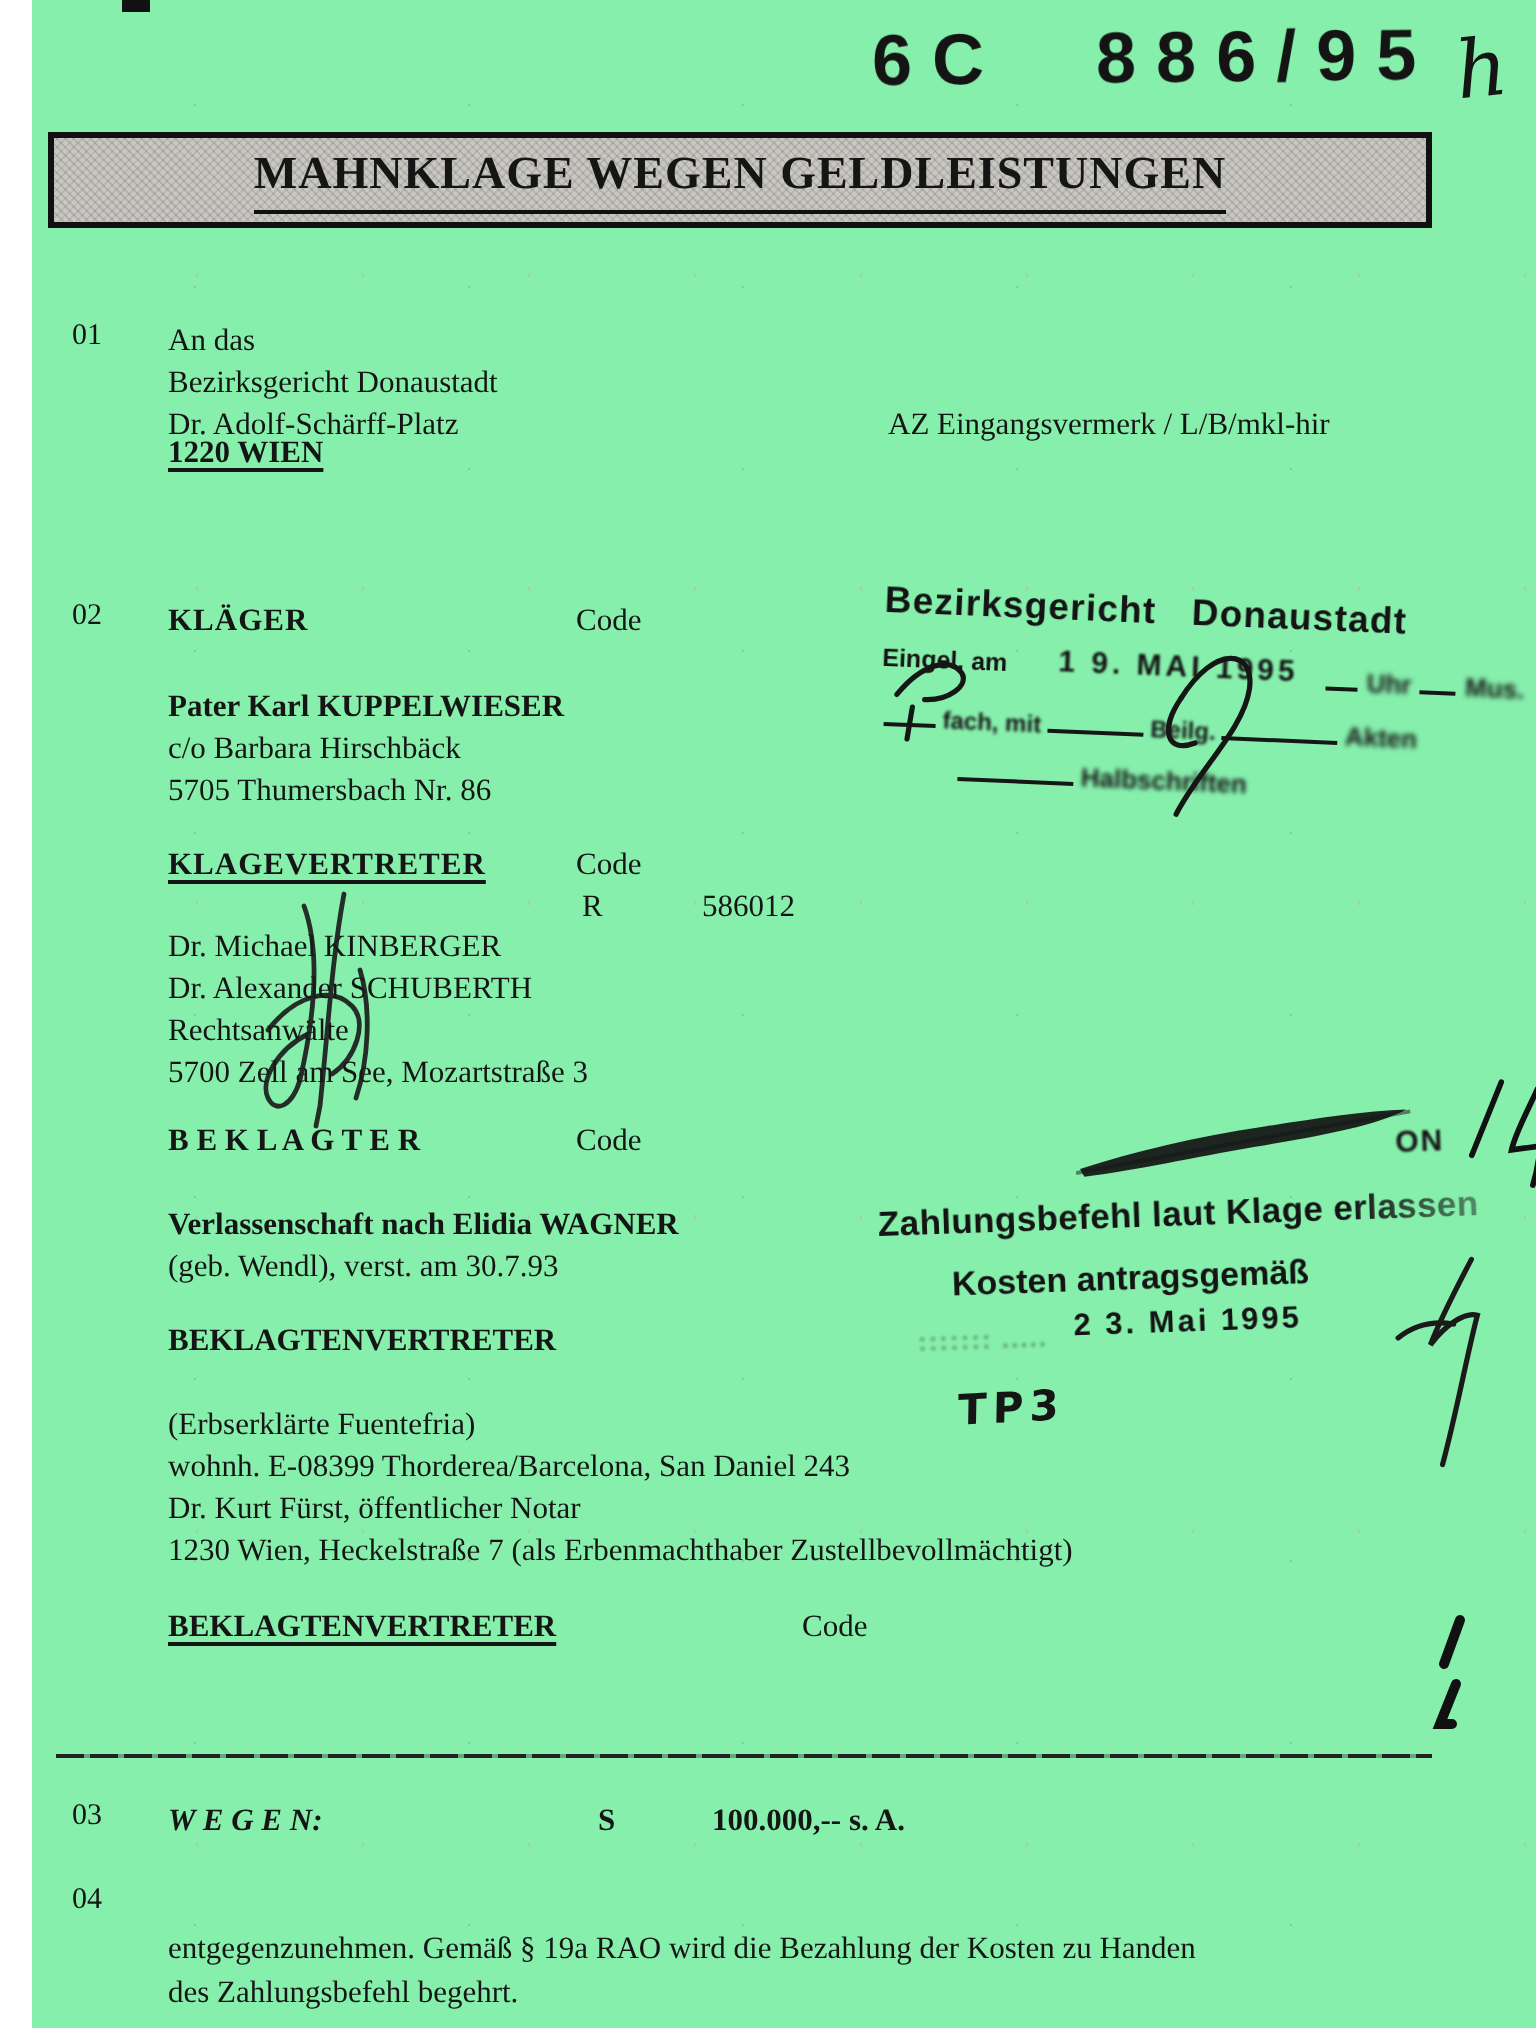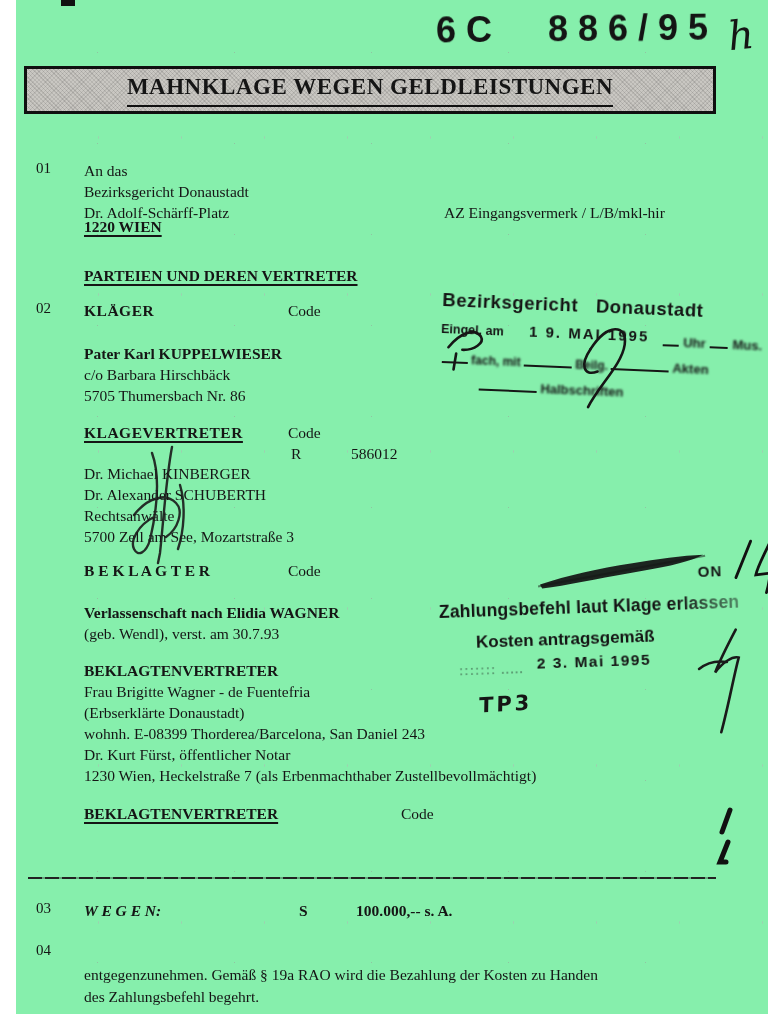--- a/index.html
+++ b/index.html
@@ -84,21 +84,20 @@
   <div class="abs titlebox">
     <span>MAHNKLAGE  WEGEN GELDLEISTUNGEN</span>
   </div>
 
   <div class="abs num" style="left:20px; top:160px;">01</div>
   <div class="abs body-txt" style="left:68px; top:160px;text-align:center;">An das</div>
   <div class="abs body-txt" style="left:68px; top:181px;">Bezirksgericht Donaustadt</div>
   <div class="abs body-txt" style="left:68px; top:202px;">Dr. Adolf-Schärff-Platz</div>
   <div class="abs body-txt b u" style="left:68px; top:216px;">1220 WIEN</div>
   <div class="abs body-txt" style="left:428px; top:202px;">AZ Eingangsvermerk / L/B/mkl-hir</div>
-  <div class="abs body-txt b u" style="left:68px; top:265px;">PARTEIEN  UND DEREN VERTRETER</div>
 
   <div class="abs num" style="left:20px; top:300px;">02</div>
   <div class="abs body-txt b" style="left:68px; top:300px; letter-spacing:.5px;">KLÄGER</div>
   <div class="abs body-txt" style="left:272px; top:300px;">Code</div>
   <div class="abs body-txt b" style="left:68px; top:343px;">Pater Karl KUPPELWIESER</div>
   <div class="abs body-txt" style="left:68px; top:364px;">c/o Barbara Hirschbäck</div>
   <div class="abs body-txt" style="left:68px; top:385px;">5705 Thumersbach Nr. 86</div>
 
   <div class="abs body-txt b u" style="left:68px; top:422px; letter-spacing:.5px;">KLAGEVERTRETER</div>
   <div class="abs body-txt" style="left:272px; top:422px;">Code</div>
@@ -117,22 +116,21 @@
       <path d="M66,40 C72,60 70,86 64,104"></path>
     </g>
   </svg>
 
   <div class="abs body-txt b" style="left:68px; top:560px;">B E K L A G T E R</div>
   <div class="abs body-txt" style="left:272px; top:560px;">Code</div>
   <div class="abs body-txt b" style="left:68px; top:602px;">Verlassenschaft nach Elidia WAGNER</div>
   <div class="abs body-txt" style="left:68px; top:623px;">(geb. Wendl), verst. am 30.7.93</div>
 
   <div class="abs body-txt b" style="left:68px; top:660px;">BEKLAGTENVERTRETER</div>
-  <div class="abs body-txt" style="left:68px; top:681px;">Frau Brigitte Wagner - de Fuentefria</div>
-  <div class="abs body-txt" style="left:68px; top:702px;">(Erbserklärte Donaustadt)</div>
+  <div class="abs body-txt" style="left:68px; top:702px;">(Erbserklärte Fuentefria)</div>
   <div class="abs body-txt" style="left:68px; top:723px;">wohnh. E-08399 Thorderea/Barcelona, San Daniel 243</div>
   <div class="abs body-txt" style="left:68px; top:744px;">Dr. Kurt Fürst, öffentlicher Notar</div>
   <div class="abs body-txt" style="left:68px; top:765px;text-align:right;">1230 Wien, Heckelstraße 7 (als Erbenmachthaber Zustellbevollmächtigt)</div>
 
   <div class="abs body-txt b u" style="left:68px; top:803px;">BEKLAGTENVERTRETER</div>
   <div class="abs body-txt" style="left:385px; top:803px;">Code</div>
 
   <svg style="left:692px; top:806px;" width="40" height="62" viewBox="0 0 40 62">
     <g stroke="#111" stroke-width="5" stroke-linecap="round" fill="none">
       <path d="M22,4 L14,26"></path>

